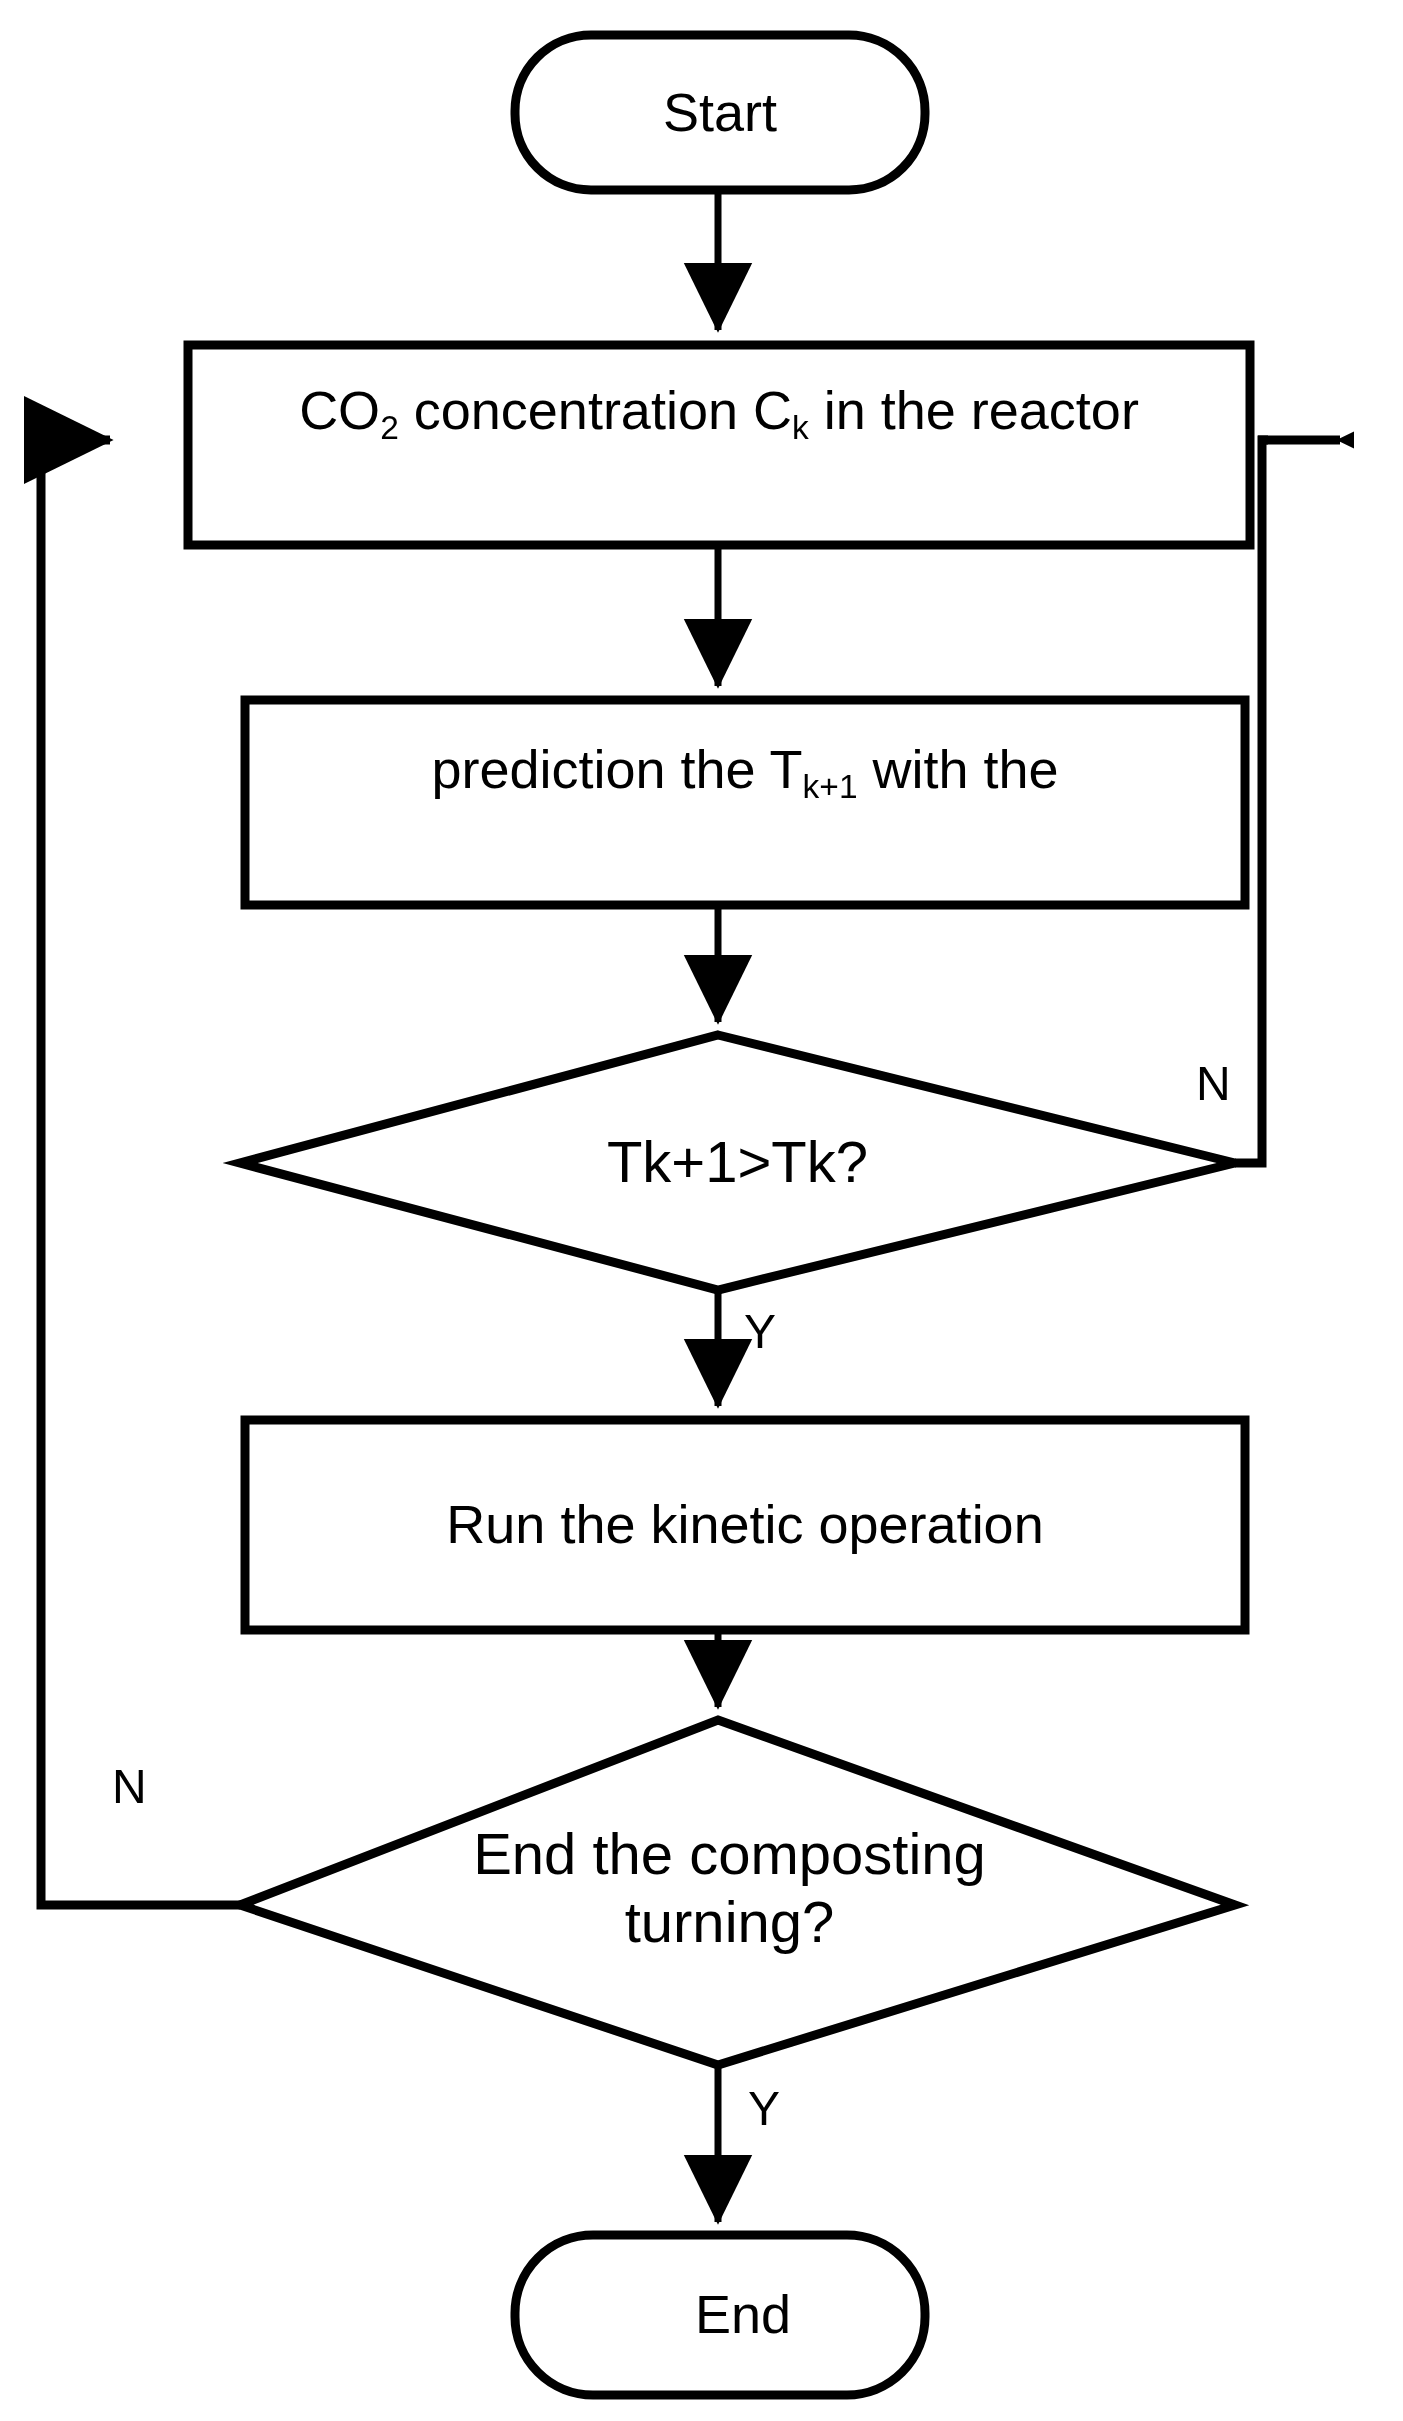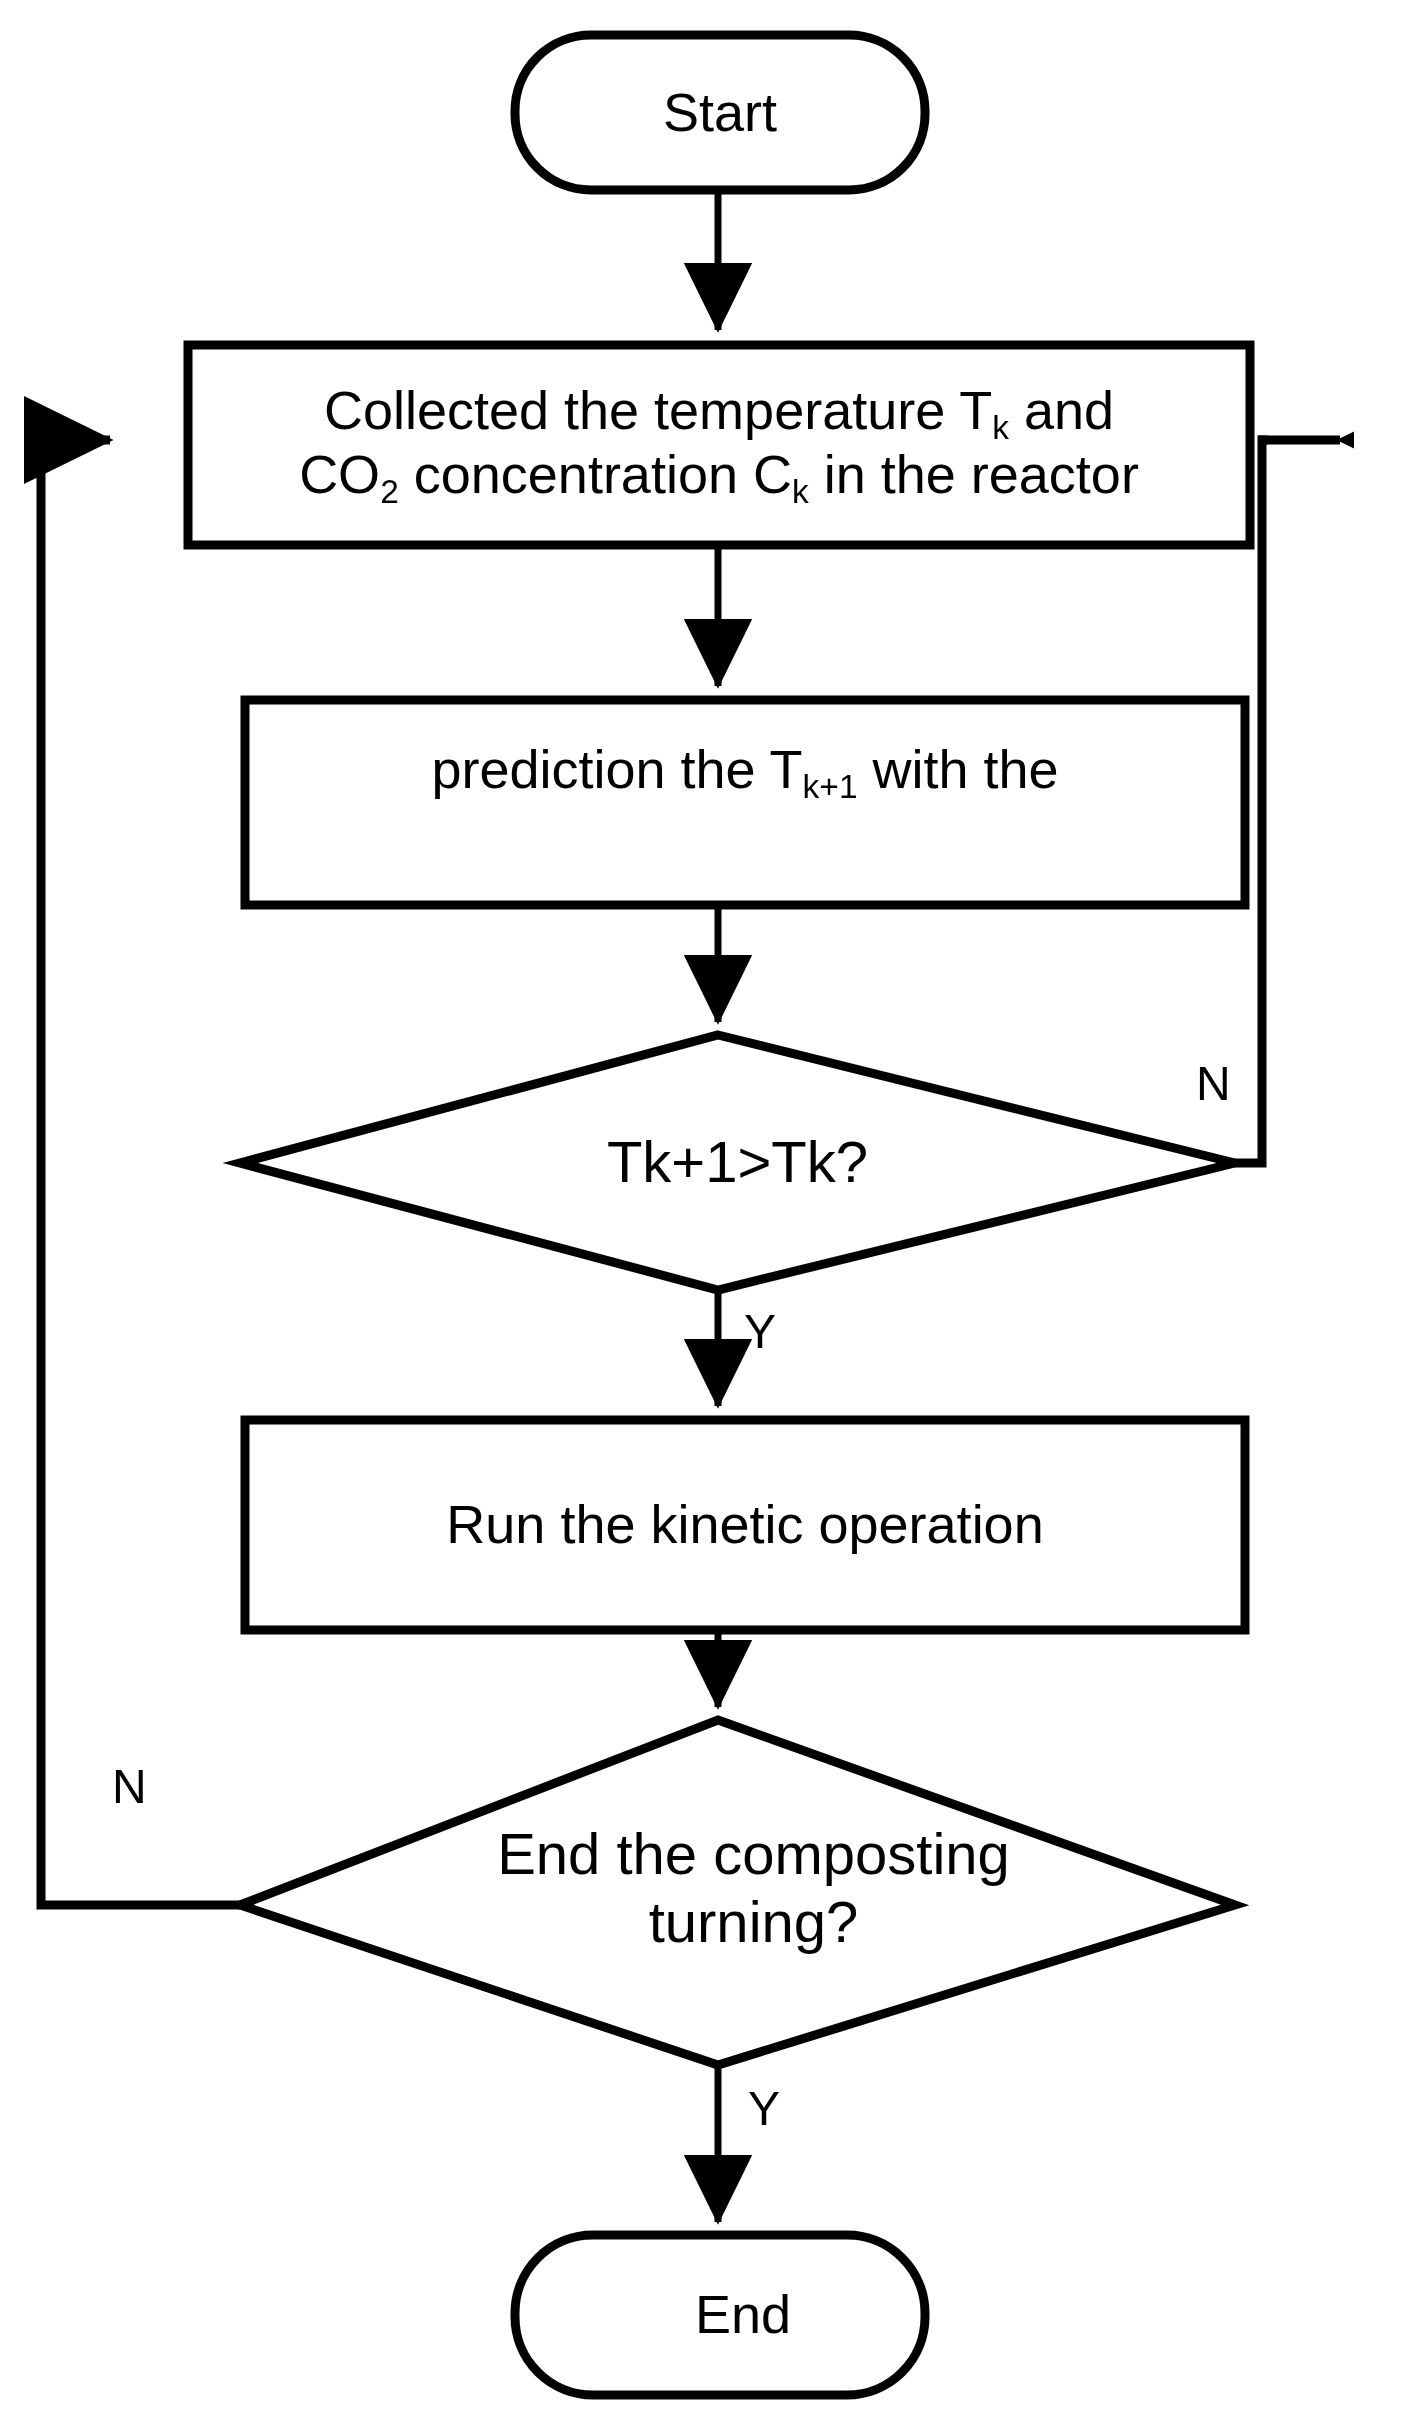--- a/index.html
+++ b/index.html
@@ -101,33 +101,32 @@
     <line x1="718" y1="1630" x2="718" y2="1707" stroke="#000000" stroke-width="7" marker-end="url(#arrowhead)"></line>
 
     <path d="M 240 1905 L 41 1905 L 41 440 L 110 440" fill="none" stroke="#000000" stroke-width="9" marker-end="url(#arrowhead)"></path>
 
     <line x1="718" y1="2065" x2="718" y2="2222" stroke="#000000" stroke-width="7" marker-end="url(#arrowhead)"></line>
   </svg>
 
   <div class="node-label term-label" style="left:515px; top:35px; width:410px; height:155px;">Start</div>
 
   <div class="node-label proc-label" style="left:188px; top:345px; width:1062px; height:200px; display:block; padding-top:34px; box-sizing:border-box;">
-    <span class="two-line"><span>Collected the temperature T</span><span class="sub">k</span><span> and</span></span>
     <span class="two-line"><span>CO</span><span class="sub">2</span><span> concentration C</span><span class="sub">k</span><span>  in the reactor</span></span>
   </div>
 
   <div class="node-label proc-label" style="left:245px; top:700px; width:1000px; height:205px; display:block; padding-top:38px; box-sizing:border-box;">
     <span class="two-line"><span>prediction the T</span><span class="sub">k+1</span><span> with the</span></span>
   </div>
 
   <div class="node-label dec-label" style="left:240px; top:1035px; width:995px; height:255px;">Tk+1&gt;Tk?</div>
 
   <div class="node-label proc-label" style="left:245px; top:1420px; width:1000px; height:210px;">Run the kinetic operation</div>
 
-  <div class="node-label dec-label" style="left:256px; top:1720px; width:995px; height:345px; display:block; padding-top:100px; box-sizing:border-box;">
+  <div class="node-label dec-label" style="left:232px; top:1720px; width:995px; height:345px; display:block; padding-top:100px; box-sizing:border-box;">
     <span class="two-line">End the composting</span>
     <span class="two-line">turning?</span>
   </div>
 
   <div class="node-label term-label" style="left:538px; top:2235px; width:410px; height:160px;text-align:right;">End</div>
 
   <div class="edge-label" style="left:1196px; top:1060px;">N</div>
 
   <div class="edge-label" style="left:744px; top:1308px;">Y</div>
 

